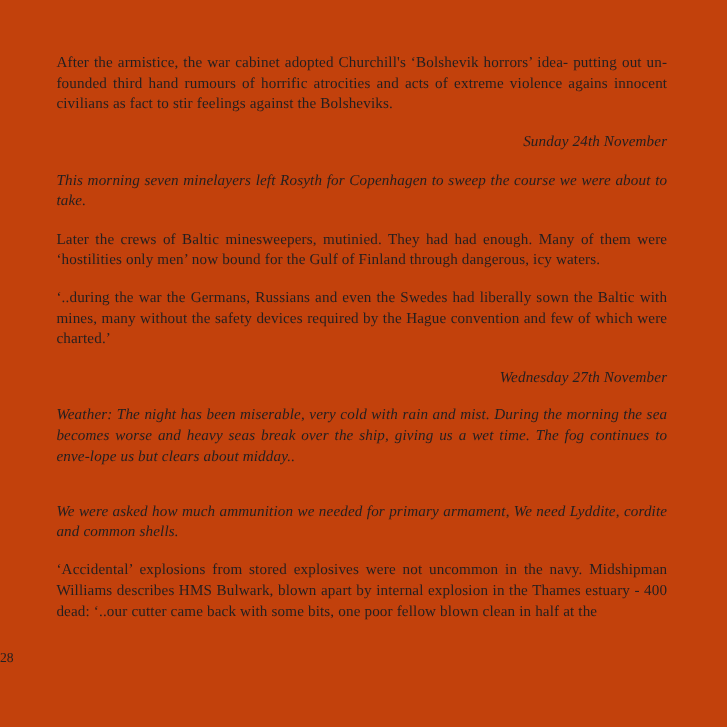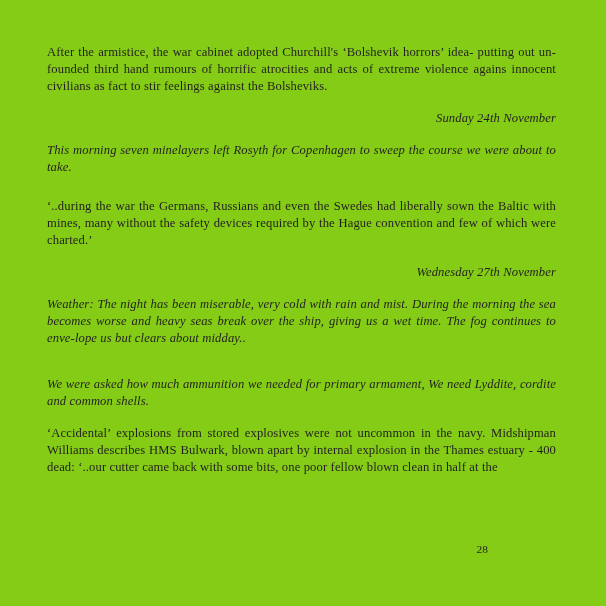--- a/index.html
+++ b/index.html
@@ -11,21 +11,21 @@
     height: 606px;
     background: #ffffff;
     font-family: "Liberation Serif", "DejaVu Serif", serif;
     color: #231f20;
     overflow: hidden;
   }
   #page {
     position: relative;
     width: 606px;
     height: 606px;
-    background: #84cc16;
+    background: #c2410c;
   }
   #text-column {
     position: absolute;
     left: 47px;
     top: 44px;
     width: 509px;
   }
   .para {
     margin: 0 0 7.5px 0;
     font-size: 12.6px;
@@ -49,21 +49,21 @@
   }
   
   .gap {
     height: 7.0px;
   }
   #page-number {
     position: absolute;
     top: 542px;
     left: 0;
     width: 488px;
-    text-align: right;
+    text-align: left;
     font-size: 11.4px;
     font-style: normal;
     line-height: 14px;
     color: #231f20;
   }
 </style>
 </head>
 <body>
 
 <div id="page">
@@ -72,20 +72,21 @@
 
     <p class="para roman">After the armistice, the war cabinet adopted Churchill's ‘Bolshevik horrors’ idea- putting out un-founded third hand rumours of  horrific atrocities and acts of extreme violence agains innocent civilians as fact to stir feelings against the Bolsheviks.</p>
     <div class="gap"></div>
 
     <p class="para date-heading">Sunday 24th November</p>
     <div class="gap"></div>
 
     <p class="para italic">This morning seven minelayers left Rosyth for Copenhagen to sweep the course we were about to take.</p>
     <div class="gap"></div>
 
+    <p class="para roman">Later the crews of Baltic minesweepers, mutinied. They had had enough. Many of them were ‘hostilities only men’ now bound for the Gulf of Finland through dangerous, icy waters.</p>
     <div class="gap"></div>
 
     <p class="para roman">‘..during the war the Germans, Russians and even the Swedes had liberally sown the Baltic with mines, many without the safety devices required by the Hague convention and few of which were charted.’</p>
     <div class="gap"></div>
 
     <p class="para date-heading">Wednesday 27th November</p>
     <div class="gap"></div>
 
     <p class="para italic">Weather: The night has been miserable, very cold with rain and mist. During the morning the sea becomes worse and heavy seas break over the ship, giving us a wet time. The fog continues to enve-lope us but clears about midday..</p>
     <div class="gap"></div>

